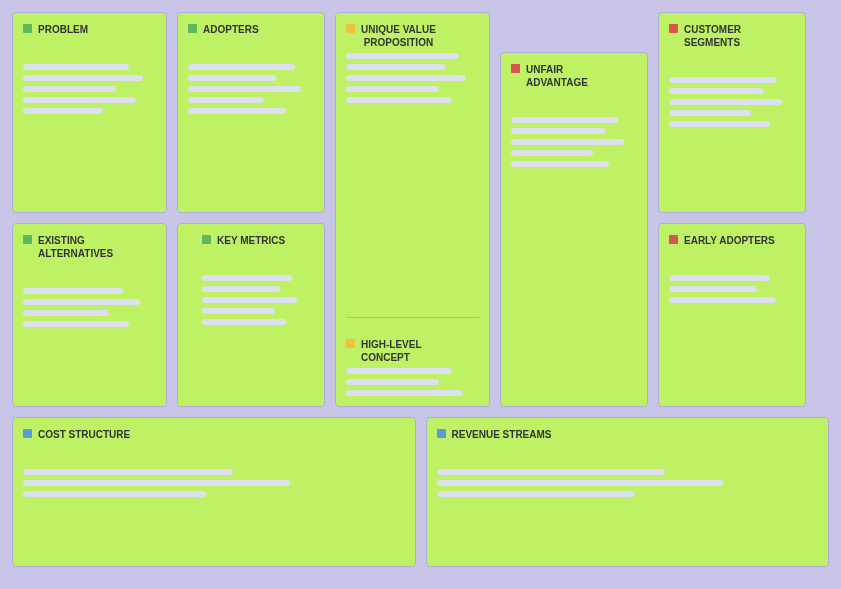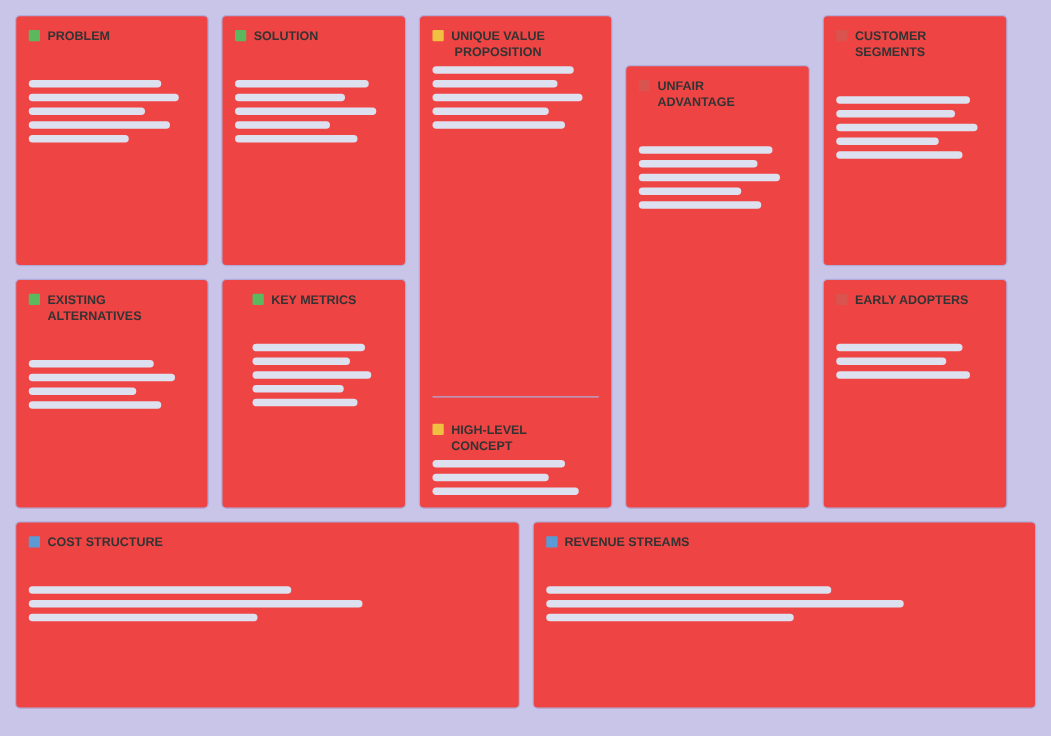--- a/index.html
+++ b/index.html
@@ -18,21 +18,21 @@
     .top-section {
       display: flex;
       gap: 10px;
     }
     .bottom-section {
       display: flex;
       gap: 10px;
       text-align: center;
     }
     .card {
-      background: #ef4444;
+      background: #bef264;
       border: 1.5px solid #b0adda;
       border-radius: 4px;
       padding: 10px;
       display: flex;
       flex-direction: column;
       gap: 20px;
     }
     .card-title {
       display: flex;
       align-items: flex-start;
@@ -151,21 +151,21 @@
           <div class="line" style="width:80%"></div>
         </div>
       </div>
     </div>
 
     <div class="mid-col-solution">
 
       <div class="card" style="flex:1.05;">
         <div class="card-title">
           <span class="dot dot-green"></span>
-          <span>SOLUTION</span>
+          <span>ADOPTERS</span>
         </div>
         <div class="lines-group">
           <div class="line" style="width:85%"></div>
           <div class="line" style="width:70%"></div>
           <div class="line" style="width:90%"></div>
           <div class="line" style="width:60%"></div>
           <div class="line" style="width:78%"></div>
         </div>
       </div>
 

